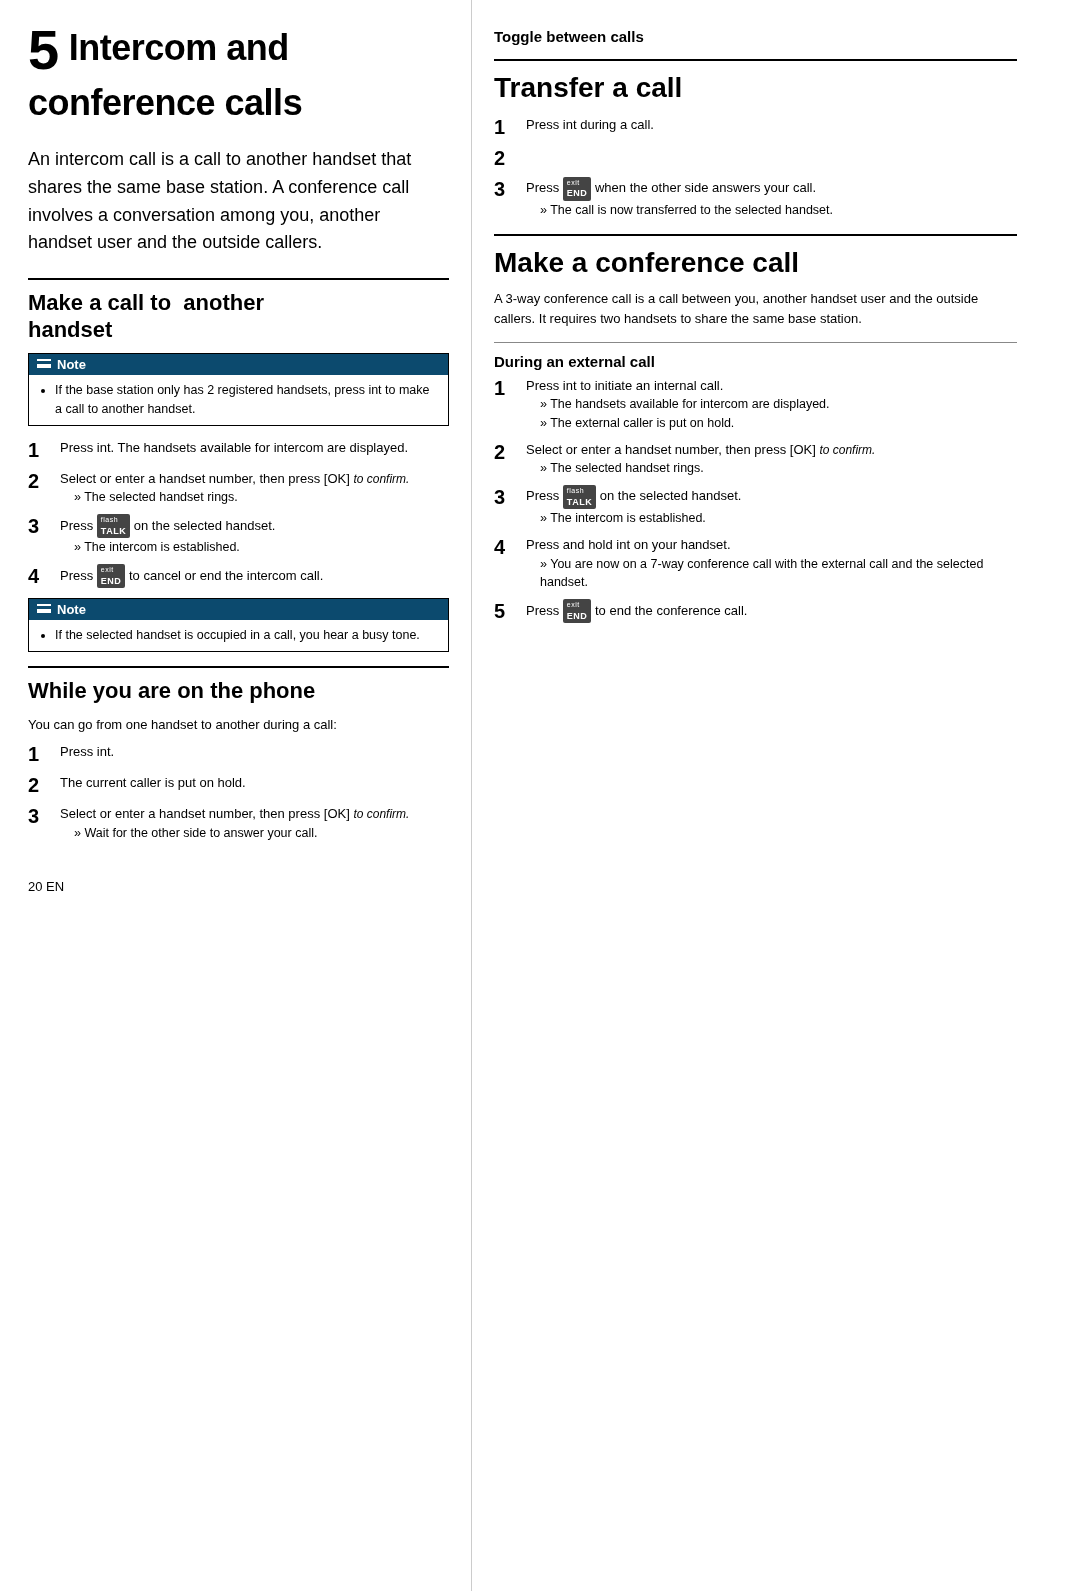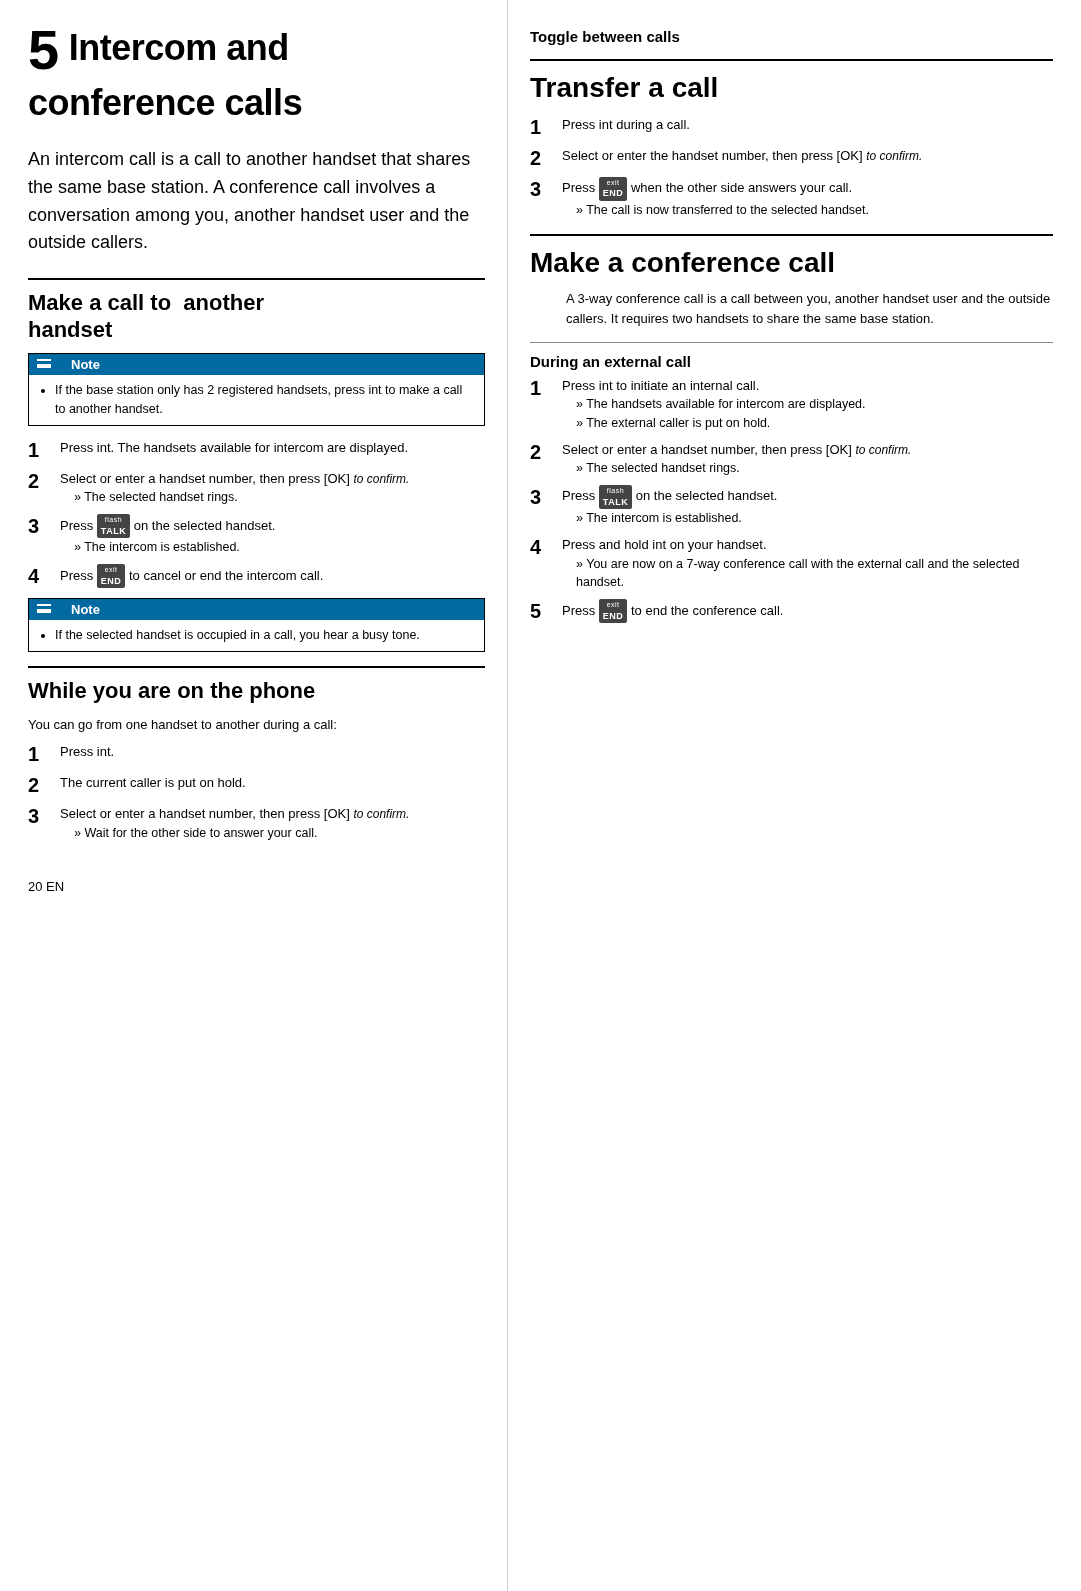--- a/index.html
+++ b/index.html
@@ -11,21 +11,21 @@
       width: 1081px;
       min-height: 1591px;
     }
     .page {
       display: flex;
       width: 1081px;
       min-height: 1591px;
       padding: 0;
     }
     .left-col {
-      width: 508px;
+      width: 472px;
       padding: 18px 22px 18px 28px;
       border-right: 1px solid #ccc;
     }
     .right-col {
       width: 573px;
       padding: 18px 28px 5px 22px;
     }
     h1.chapter-title {
       font-size: 36px;
       font-weight: bold;
@@ -70,28 +70,28 @@
       font-size: 15px;
       font-weight: bold;
       margin: 10px 0 6px 0;
     }
     .note-box {
       border: 1.5px solid #000;
       margin: 10px 0 12px 0;
       padding: 0;
     }
     .note-header {
-      background: #0369a1;
+      background: #0c4a6e;
       color: #fff;
       font-weight: bold;
       font-size: 13px;
       padding: 3px 8px;
       display: flex;
       align-items: center;
-      gap: 20px;
+      gap: 6px;
     }
     .note-lines-icon {
       display: inline-block;
       width: 14px;
       height: 11px;
       position: relative;
       flex-shrink: 0;
     }
     .note-lines-icon::before,
     .note-lines-icon::after {
@@ -143,21 +143,21 @@
     .step-content .sub-item {
       margin-left: 14px;
       font-size: 12.5px;
       line-height: 1.5;
     }
     .sub-item::before {
       content: '» ';
     }
     .button-badge {
       display: inline-flex;
-      align-items: center;
+      align-items: flex-start;
       justify-content: center;
       background: #444;
       color: #fff;
       font-size: 9px;
       font-weight: bold;
       padding: 1px 4px;
       border-radius: 2px;
       vertical-align: middle;
       letter-spacing: 0.5px;
       line-height: 1.4;
@@ -303,39 +303,36 @@
         <h2 class="section-title-lg">Transfer a call</h2>
         <ol class="steps-list">
           <li>
             <span class="step-num">1</span>
             <div class="step-content">
               <span>Press int during a call.</span>
             </div>
           </li>
           <li>
             <span class="step-num">2</span>
-            <div class="step-content">
-              <span>Select or enter the handset number, then press [OK] <span style="font-size:12px;font-style:italic;">to confirm.</span></span>
-            </div>
           </li>
           <li>
             <span class="step-num">3</span>
             <div class="step-content">
               <span>Press <span class="button-badge"><span class="badge-top">exit</span>END</span> when the other side answers your call.</span>
               <div class="sub-item">The call is now transferred to the selected handset.</div>
             </div>
           </li>
         </ol>
       </div>
 
       <hr class="section-divider">
 
       <div class="conference-section">
         <h2 class="section-title-lg">Make a conference call</h2>
-        <p style="font-size:13px;line-height:1.55;margin-bottom:12px;margin-left:36px;">A 3-way conference call is a call between you, another handset user and the outside callers. It requires two handsets to share the same base station.</p>
+        <p style="font-size:13px;line-height:1.55;margin-bottom:12px;">A 3-way conference call is a call between you, another handset user and the outside callers. It requires two handsets to share the same base station.</p>
 
         <hr class="thin-divider">
 
         <h3 class="subsection-title">During an external call</h3>
 
         <ol class="steps-list">
           <li>
             <span class="step-num">1</span>
             <div class="step-content">
               <span>Press int to initiate an internal call.</span>

